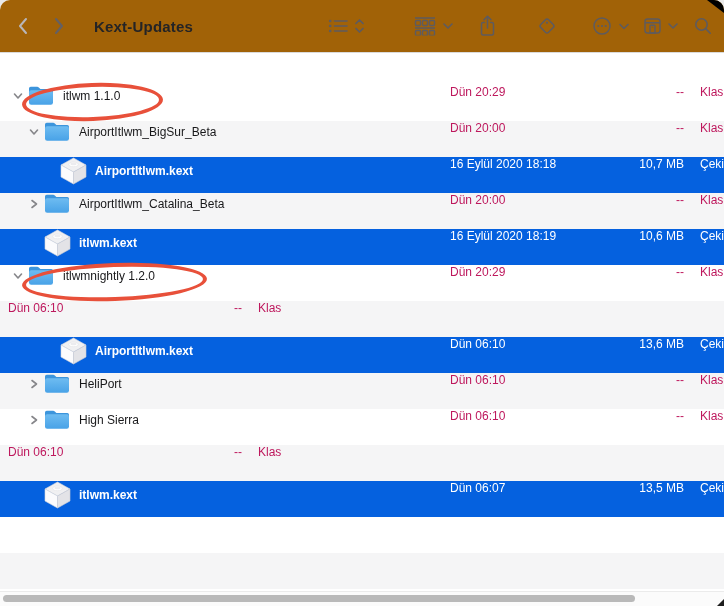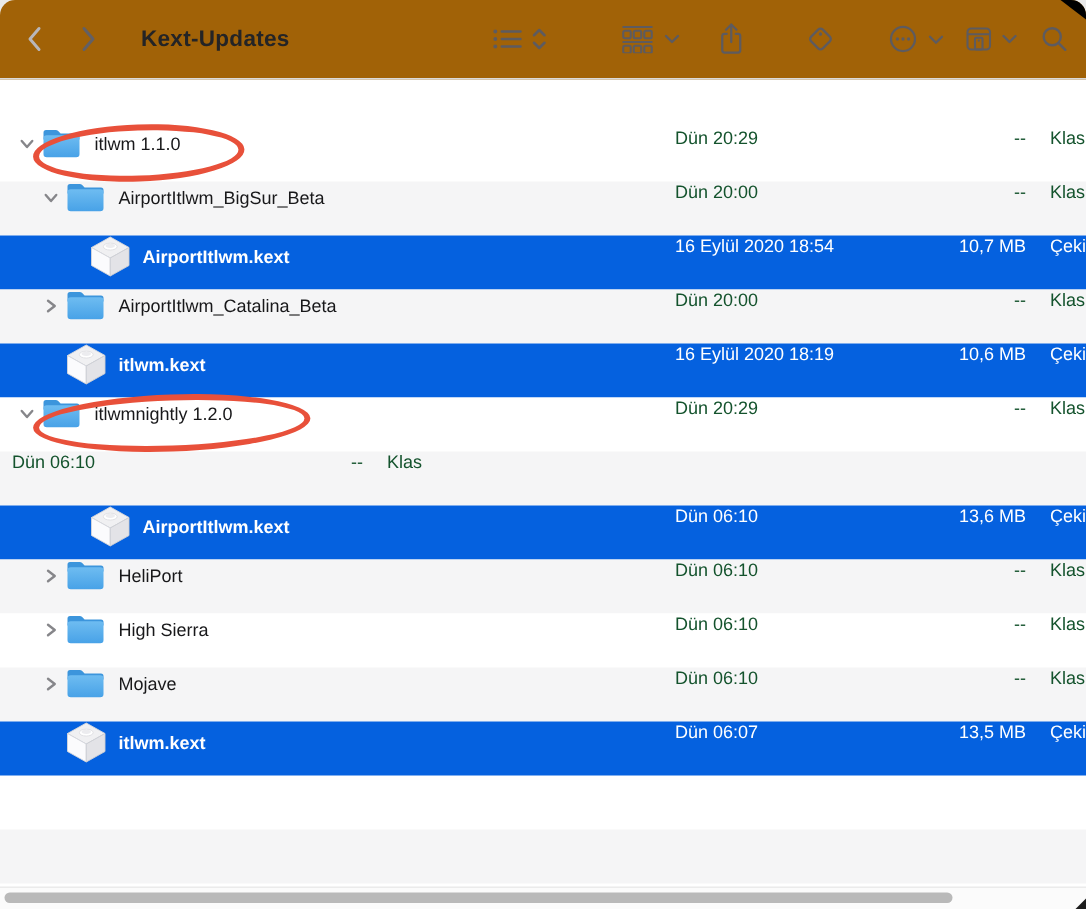--- a/index.html
+++ b/index.html
@@ -26,21 +26,21 @@
   .list{position:absolute;top:85px;left:0;right:0;}
   .row{height:36px;display:flex;align-items:flex-start;font-size:12px;position:relative;background:#fff;}
   .row.alt{background:#f5f5f6;}
   .row.selected{background:var(--sel,#0561df);}
   .cell-name{flex:1;display:flex;align-items:center;min-width:0;}
   .indent{display:block;height:1px;}
   .disc{width:16px;display:flex;justify-content:center;align-items:center;color:#86868a;}
   .row.selected .disc{color:#fff;}
   .ficon{width:30px;display:flex;justify-content:center;align-items:center;}
   .label{margin-left:7px;color:#18181a;white-space:nowrap;}
-  .cell{white-space:nowrap;overflow:hidden;color:#14532d;box-sizing:border-box;}
+  .cell{white-space:nowrap;overflow:hidden;color:#be185d;box-sizing:border-box;}
   .cell-date{width:156px;padding-left:8px;}
   .cell-size{width:92px;text-align:right;padding-right:6px;}
   .cell-kind{width:34px;padding-left:10px;}
   .row.selected .label{color:#fff;font-weight:700;}
   .row.selected .cell{color:#fff;}
   
   .red-circle{position:absolute;top:-2px;height:38px;border:4px solid var(--ann,#e8503a);border-radius:50%;transform:rotate(-2deg);pointer-events:none;z-index:3;box-sizing:border-box;}
   
   .empty-stripe{position:absolute;top:553px;height:36px;left:0;right:0;background:#f5f5f6;}
   .hscroll{position:absolute;left:0;right:0;bottom:0;height:14px;background:#fbfbfb;border-top:1px solid #ebebeb;}
@@ -241,21 +241,21 @@
             <svg width="27" height="28" viewBox="0 0 27 28">
               <polygon points="13.5,1 26,8 13.5,15 1,8" fill="#f0f0f2" stroke="#d7d7da" stroke-width="0.6"></polygon>
               <polygon points="1,8 13.5,15 13.5,27 1,20" fill="#fbfbfd" stroke="#d7d7da" stroke-width="0.6"></polygon>
               <polygon points="26,8 13.5,15 13.5,27 26,20" fill="#e3e3e7" stroke="#cfcfd3" stroke-width="0.6"></polygon>
               <ellipse cx="13.5" cy="7.4" rx="4.6" ry="2.3" fill="#ffffff" stroke="#dadade" stroke-width="0.5"></ellipse>
               <ellipse cx="13.5" cy="6.9" rx="3.1" ry="1.4" fill="#ececef"></ellipse>
             </svg>
           </span>
           <span class="label">AirportItlwm.kext</span>
         </span>
-        <span class="cell cell-date">16 Eylül 2020 18:54</span>
+        <span class="cell cell-date">16 Eylül 2020 18:18</span>
         <span class="cell cell-size">10,7 MB</span>
         <span class="cell cell-kind">Çeki</span>
       </div>
       <div class="row alt">
         <span class="cell-name">
           <span class="indent" style="width: 26px;"></span>
           <span class="disc">
             <svg width="10" height="10" viewBox="0 0 10 10">
               <path d="M3 1.5 L7.5 5 L3 8.5" fill="none" stroke="currentColor" stroke-width="1.6" stroke-linecap="round" stroke-linejoin="round"></path>
             </svg>
@@ -394,41 +394,20 @@
               <rect x="1" y="5.2" width="24" height="14.6" rx="2.2" fill="url(#fg)"></rect>
             </svg>
           </span>
           <span class="label">High Sierra</span>
         </span>
         <span class="cell cell-date">Dün 06:10</span>
         <span class="cell cell-size">--</span>
         <span class="cell cell-kind">Klas</span>
       </div>
       <div class="row alt">
-        <span class="cell-name">
-          <span class="indent" style="width: 26px;"></span>
-          <span class="disc">
-            <svg width="10" height="10" viewBox="0 0 10 10">
-              <path d="M3 1.5 L7.5 5 L3 8.5" fill="none" stroke="currentColor" stroke-width="1.6" stroke-linecap="round" stroke-linejoin="round"></path>
-            </svg>
-          </span>
-          <span class="ficon">
-            <svg width="26" height="21" viewBox="0 0 26 21">
-              <defs>
-                <linearGradient id="fg" x1="0" y1="0" x2="0" y2="1">
-                  <stop offset="0" stop-color="#6ebcf1"></stop>
-                  <stop offset="1" stop-color="#48a2e7"></stop>
-                </linearGradient>
-              </defs>
-              <path d="M1 3.4 Q1 1.7 2.7 1.7 L9.1 1.7 Q10.1 1.7 10.8 2.4 L12.4 4 L23.3 4 Q25 4 25 5.7 L25 8 L1 8 Z" fill="#3c95dc"></path>
-              <rect x="1" y="5.2" width="24" height="14.6" rx="2.2" fill="url(#fg)"></rect>
-            </svg>
-          </span>
-          <span class="label">Mojave</span>
-        </span>
         <span class="cell cell-date">Dün 06:10</span>
         <span class="cell cell-size">--</span>
         <span class="cell cell-kind">Klas</span>
       </div>
       <div class="row selected">
         <span class="cell-name">
           <span class="indent" style="width: 26px;"></span>
           <span class="disc"></span>
           <span class="ficon">
             <svg width="27" height="28" viewBox="0 0 27 28">

